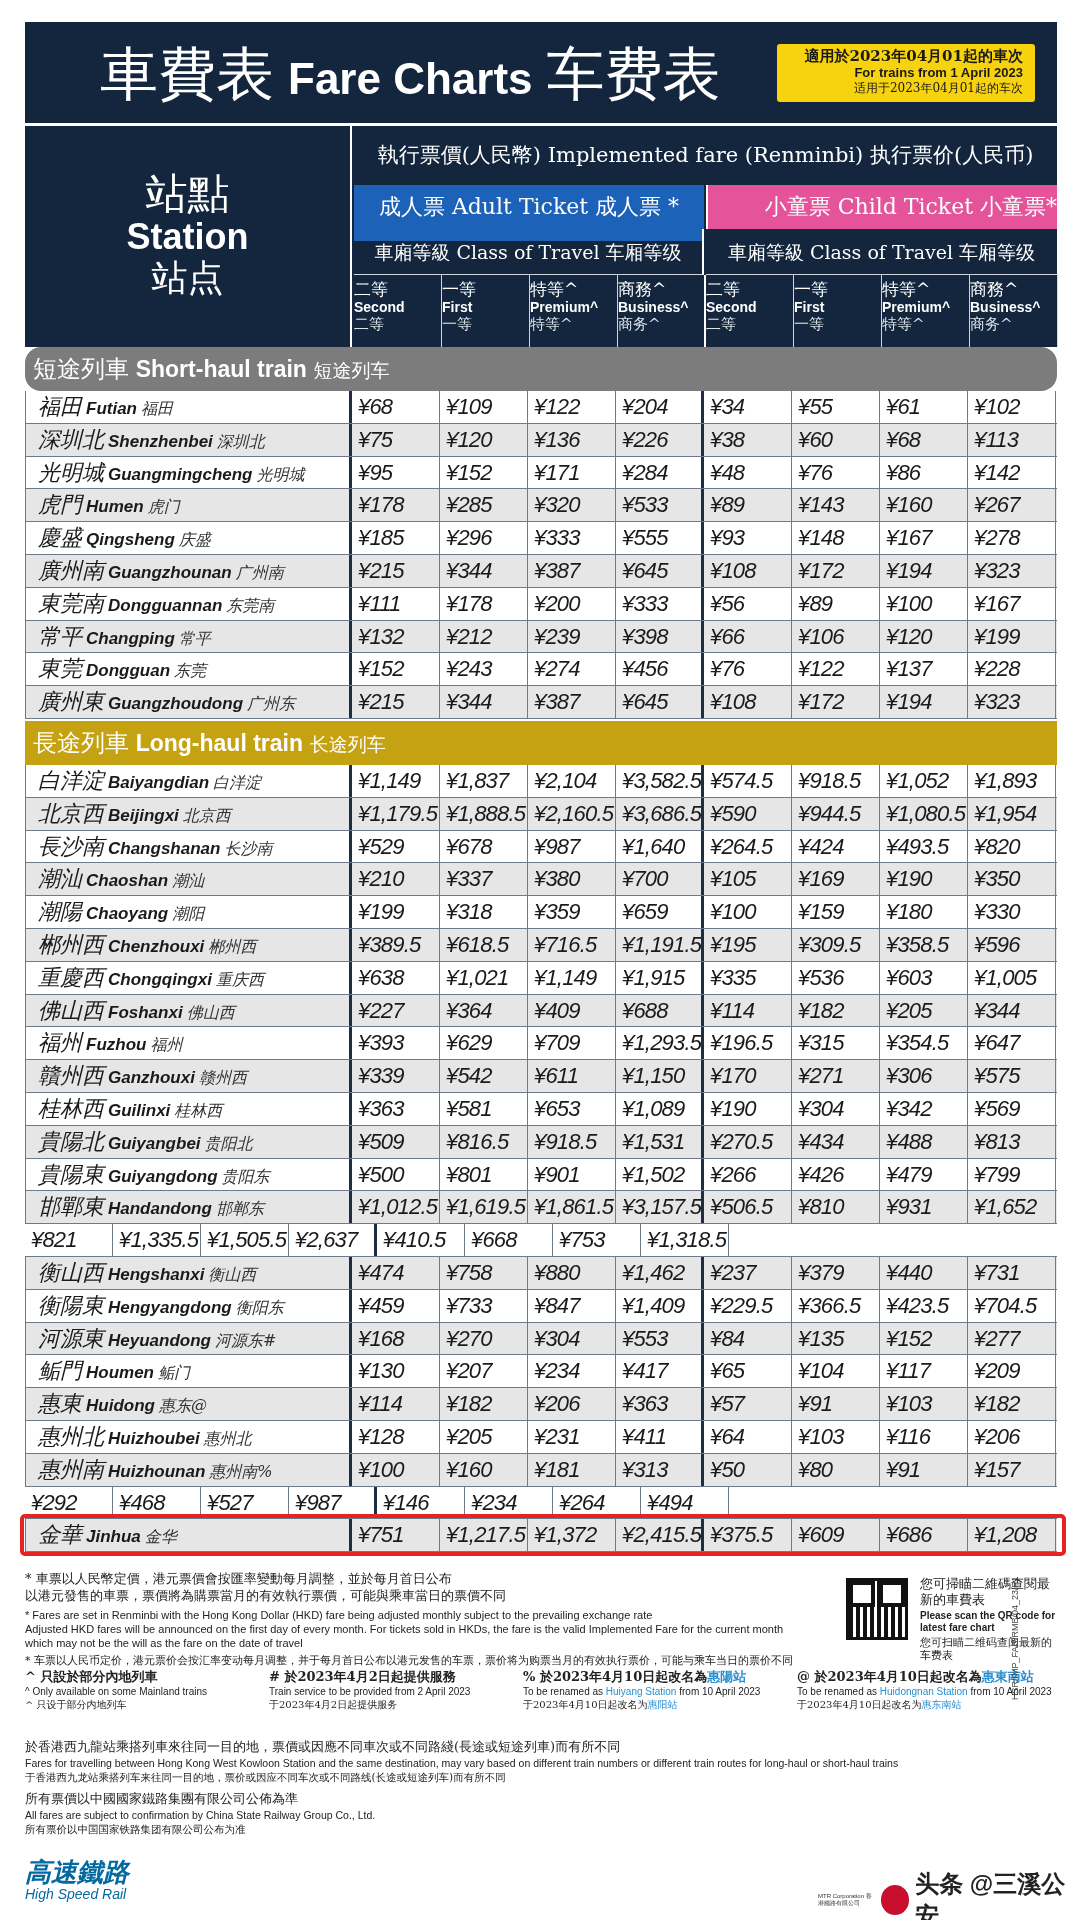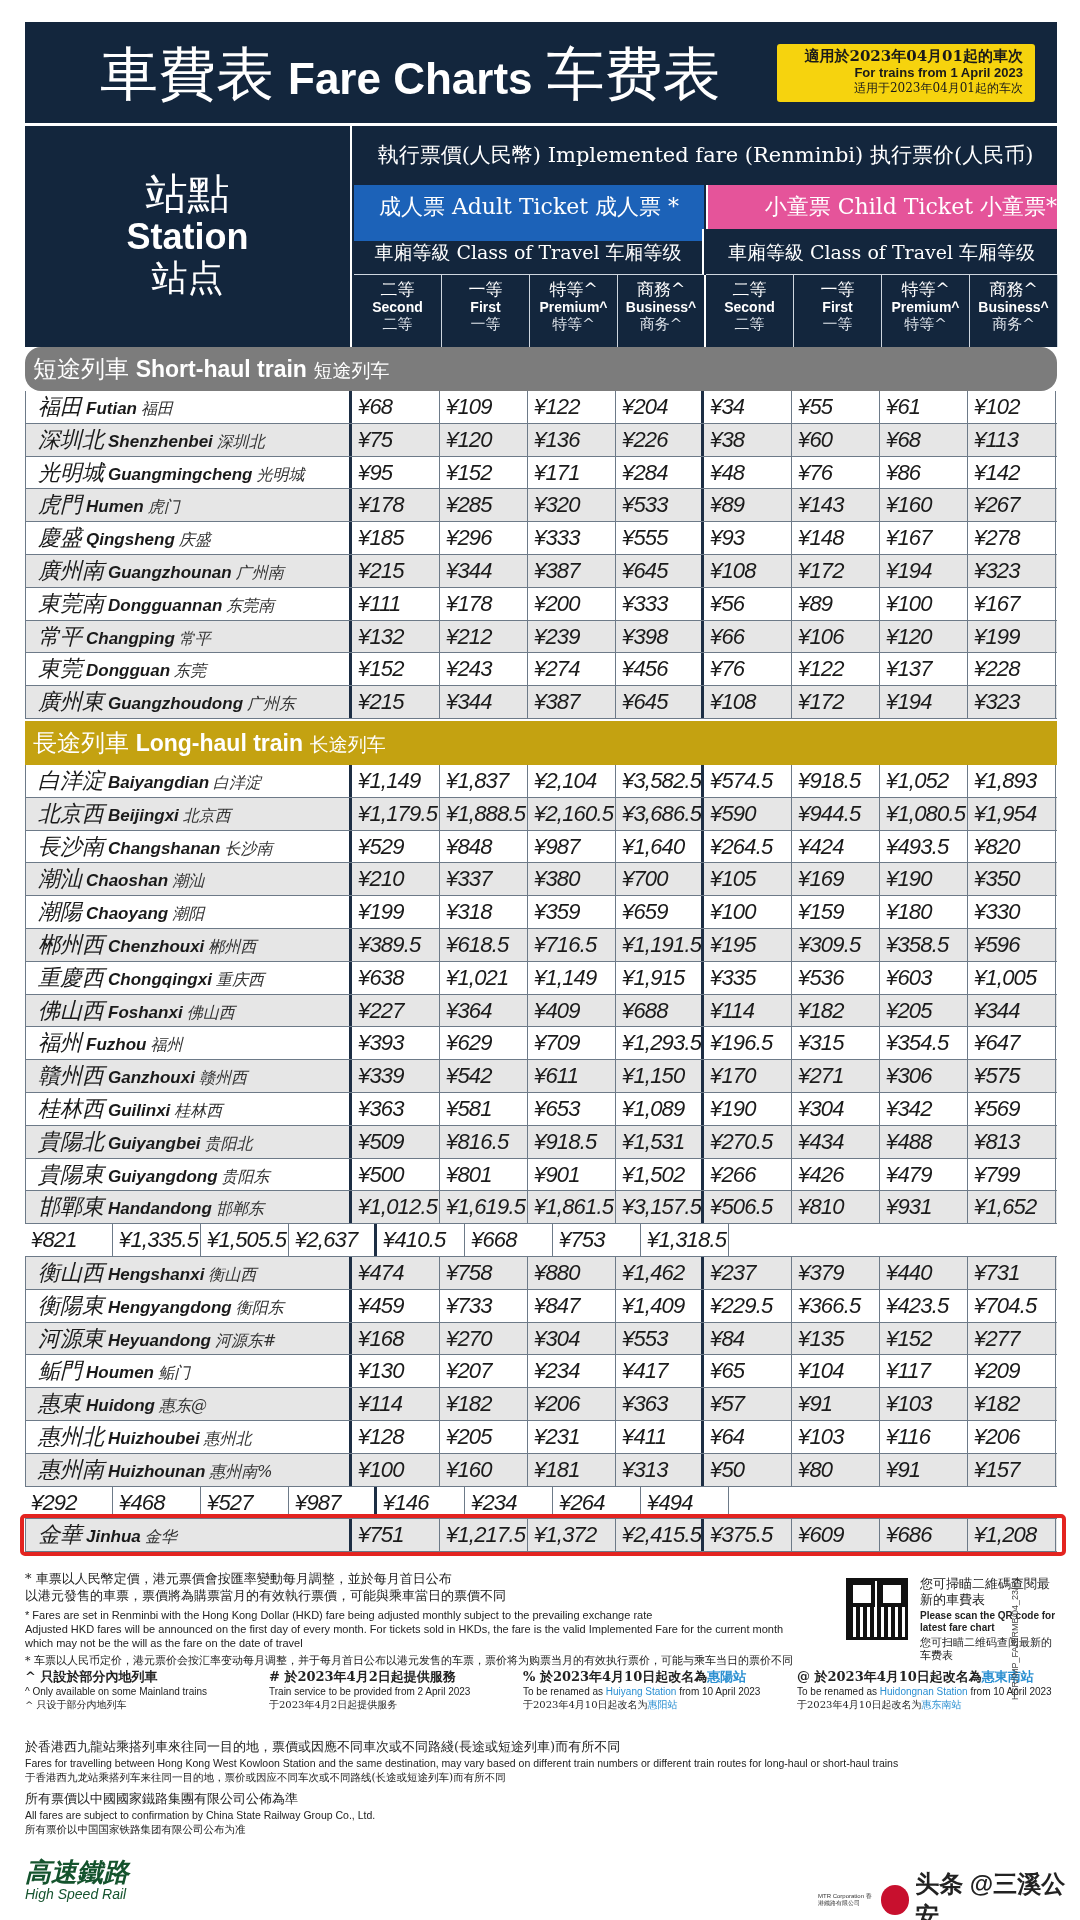--- a/index.html
+++ b/index.html
@@ -21,21 +21,21 @@
   .station-head { position: absolute; left: 0; top: 0; width: 327px; height: 221px; border-right: 2px solid #fff; text-align: center; padding-top: 45px; }
   .station-head .a { font-size: 42px; line-height: 46px; }
   .station-head .b { font-size: 36px; line-height: 40px; font-weight: 700; }
   .station-head .c { font-size: 36px; line-height: 42px; }
   .impl { position: absolute; left: 329px; top: 0; width: 703px; height: 59px; text-align: center; font-size: 21px; line-height: 59px; }
   .adult { position: absolute; left: 329px; top: 59px; width: 350px; height: 56px; background: #1c62b8; text-align: center; line-height: 44px; font-size: 22px; }
   .child { position: absolute; left: 681px; top: 59px; width: 351px; height: 44px; background: #e5549a; text-align: right; line-height: 44px; font-size: 22px; border-left: 2px solid #fff; }
   .cls { position: absolute; top: 103px; height: 46px; text-align: center; line-height: 46px; font-size: 19px; border-bottom: 1px solid #cfd6df; }
   .cls.a { left: 329px; width: 350px; border-right: 2px solid #fff; }
   .cls.c { left: 681px; width: 351px; }
-  .colh { position: absolute; top: 149px; height: 72px; width: 88px; text-align: center; border-right: 1px solid #cfd6df; padding-top: 4px; }
+  .colh { position: absolute; top: 149px; height: 72px; width: 88px; text-align: left; border-right: 1px solid #cfd6df; padding-top: 4px; }
   .colh .z1 { font-size: 17px; line-height: 20px; }
   .colh .en { font-size: 14px; line-height: 16px; font-weight: 700; }
   .colh .z2 { font-size: 15px; line-height: 18px; color: #dde3ea; }
 
   
   .section { position: absolute; left: 25px; width: 1032px; height: 44px; font-size: 24px; line-height: 44px; padding-left: 8px; color: #fff; }
   .section .en { font-weight: 700; font-size: 23px; }
   .section .sm { font-size: 19px; }
   .sec-short { top: 347px; background: #7c7c7c; border-radius: 16px; }
   .sec-long { top: 721px; background: #c4a211; }
@@ -72,21 +72,21 @@
       #fff; border: 3px solid #111; }
   .qr::before, .qr::after { content: ""; position: absolute; width: 18px; height: 18px; border: 4px solid #111; background: #fff; }
   .qr::before { left: 0; top: 0; }
   .qr::after { right: 0; top: 0; }
   .qr-text { position: absolute; left: 920px; top: 1576px; width: 140px; color: #222; }
   .qr-text .big { font-size: 13px; line-height: 16px; }
   .qr-text .en { font-size: 10px; line-height: 12px; font-weight: 700; margin: 2px 0; }
   .qr-text .sm { font-size: 11px; line-height: 13px; }
   .docid { position: absolute; left: 1010px; top: 1700px; transform: rotate(-90deg); transform-origin: left top; font-size: 9px; color: #444; white-space: nowrap; }
 
-  .hsr-logo { position: absolute; left: 25px; top: 1858px; color: #14532d; }
+  .hsr-logo { position: absolute; left: 25px; top: 1858px; color: #0369a1; }
   .hsr-logo .z { font-size: 26px; line-height: 28px; font-weight: 700; font-style: italic; }
   .hsr-logo .en { font-size: 14px; line-height: 16px; font-style: italic; }
   .mtr { position: absolute; left: 818px; top: 1868px; display: flex; align-items: center; gap: 6px; }
   .mtr .corp { font-size: 6px; line-height: 7px; color: #333; }
   .mtr .wm { font-size: 24px; color: #222; font-weight: 700; }
   .mtr .logo-dot { width: 30px; height: 30px; border-radius: 50%; background: #c8102e; }
 </style>
 </head>
 <body>
 
@@ -298,21 +298,21 @@
       <div class="fc">¥2,160.5</div>
       <div class="fc sep">¥3,686.5</div>
       <div class="fc">¥590</div>
       <div class="fc">¥944.5</div>
       <div class="fc">¥1,080.5</div>
       <div class="fc">¥1,954</div>
     </div>
     <div class="row">
       <div class="st"><span class="z1 zh">長沙南</span><span class="en">Changshanan</span><span class="z2 zh">长沙南</span></div>
       <div class="fc">¥529</div>
-      <div class="fc">¥848</div>
+      <div class="fc">¥678</div>
       <div class="fc">¥987</div>
       <div class="fc sep">¥1,640</div>
       <div class="fc">¥264.5</div>
       <div class="fc">¥424</div>
       <div class="fc">¥493.5</div>
       <div class="fc">¥820</div>
     </div>
     <div class="row">
       <div class="st"><span class="z1 zh">潮汕</span><span class="en">Chaoshan</span><span class="z2 zh">潮汕</span></div>
       <div class="fc">¥210</div>

